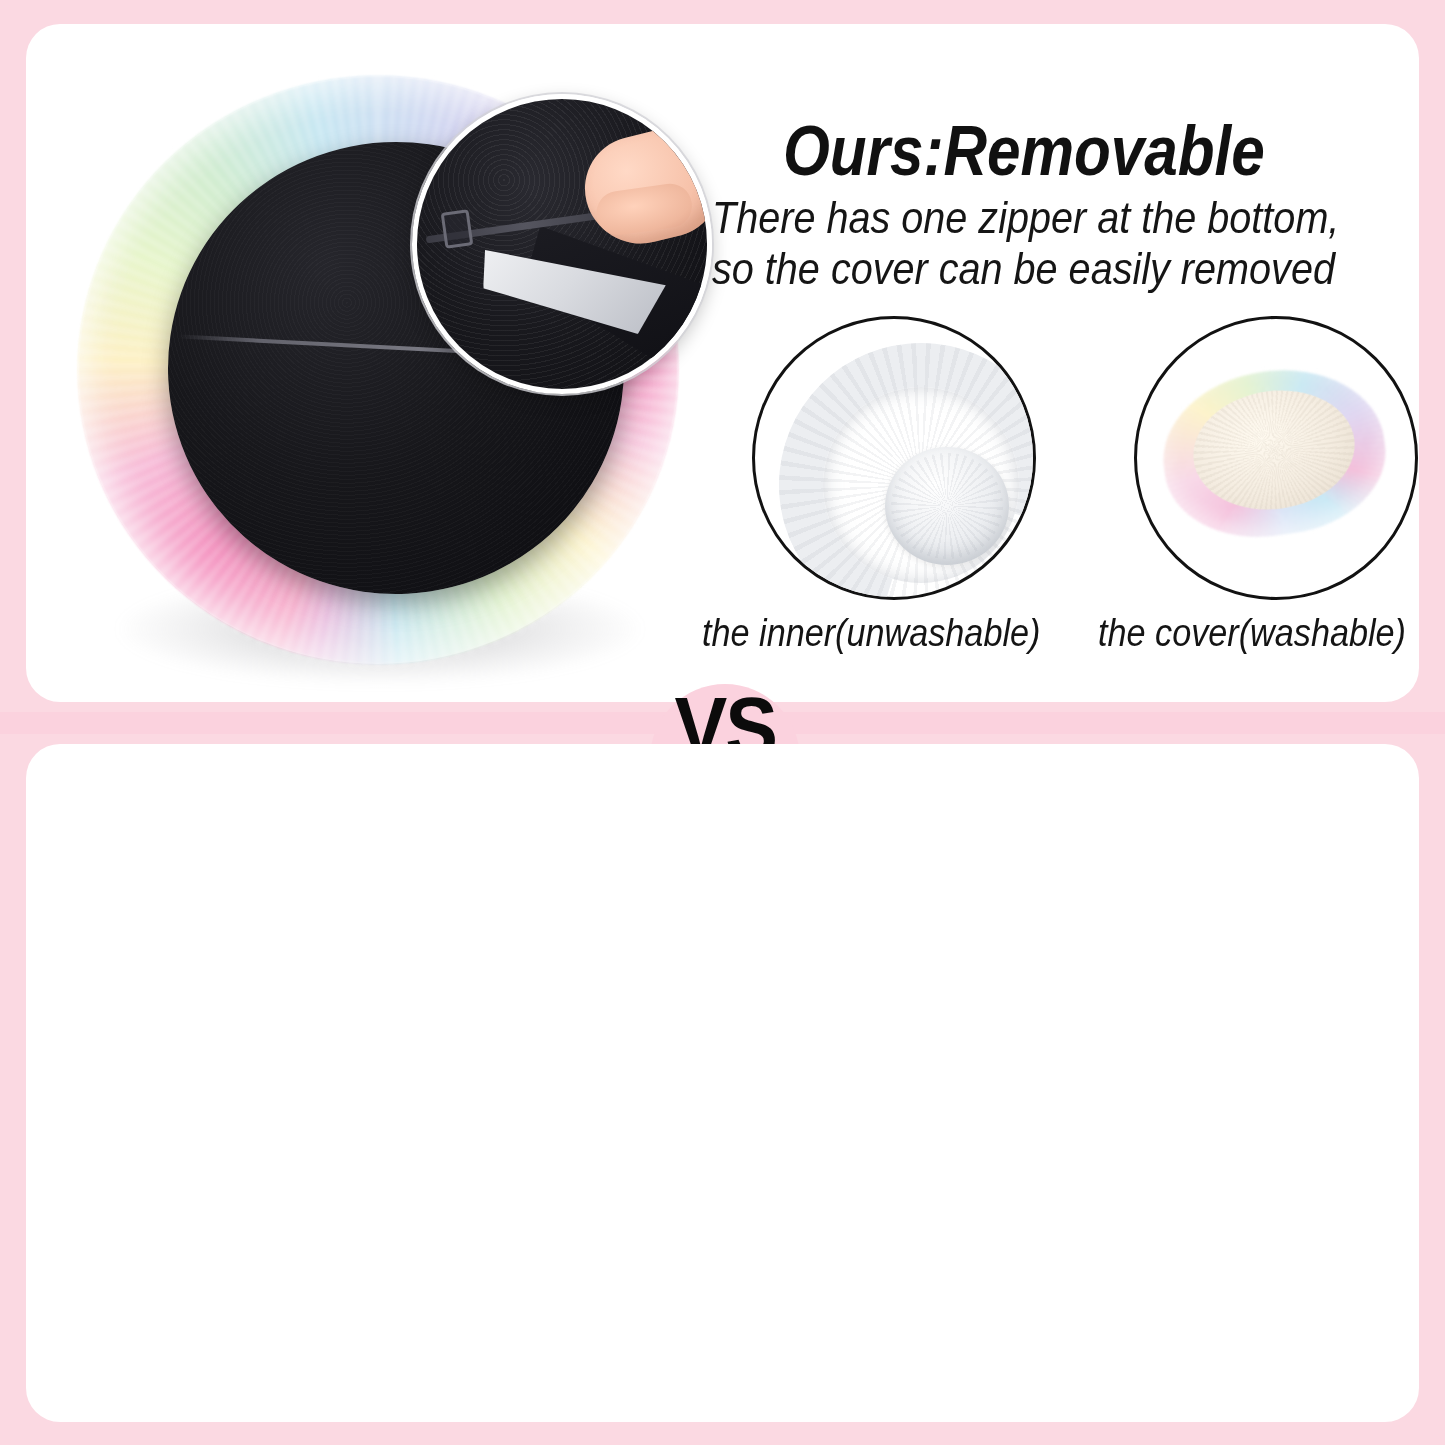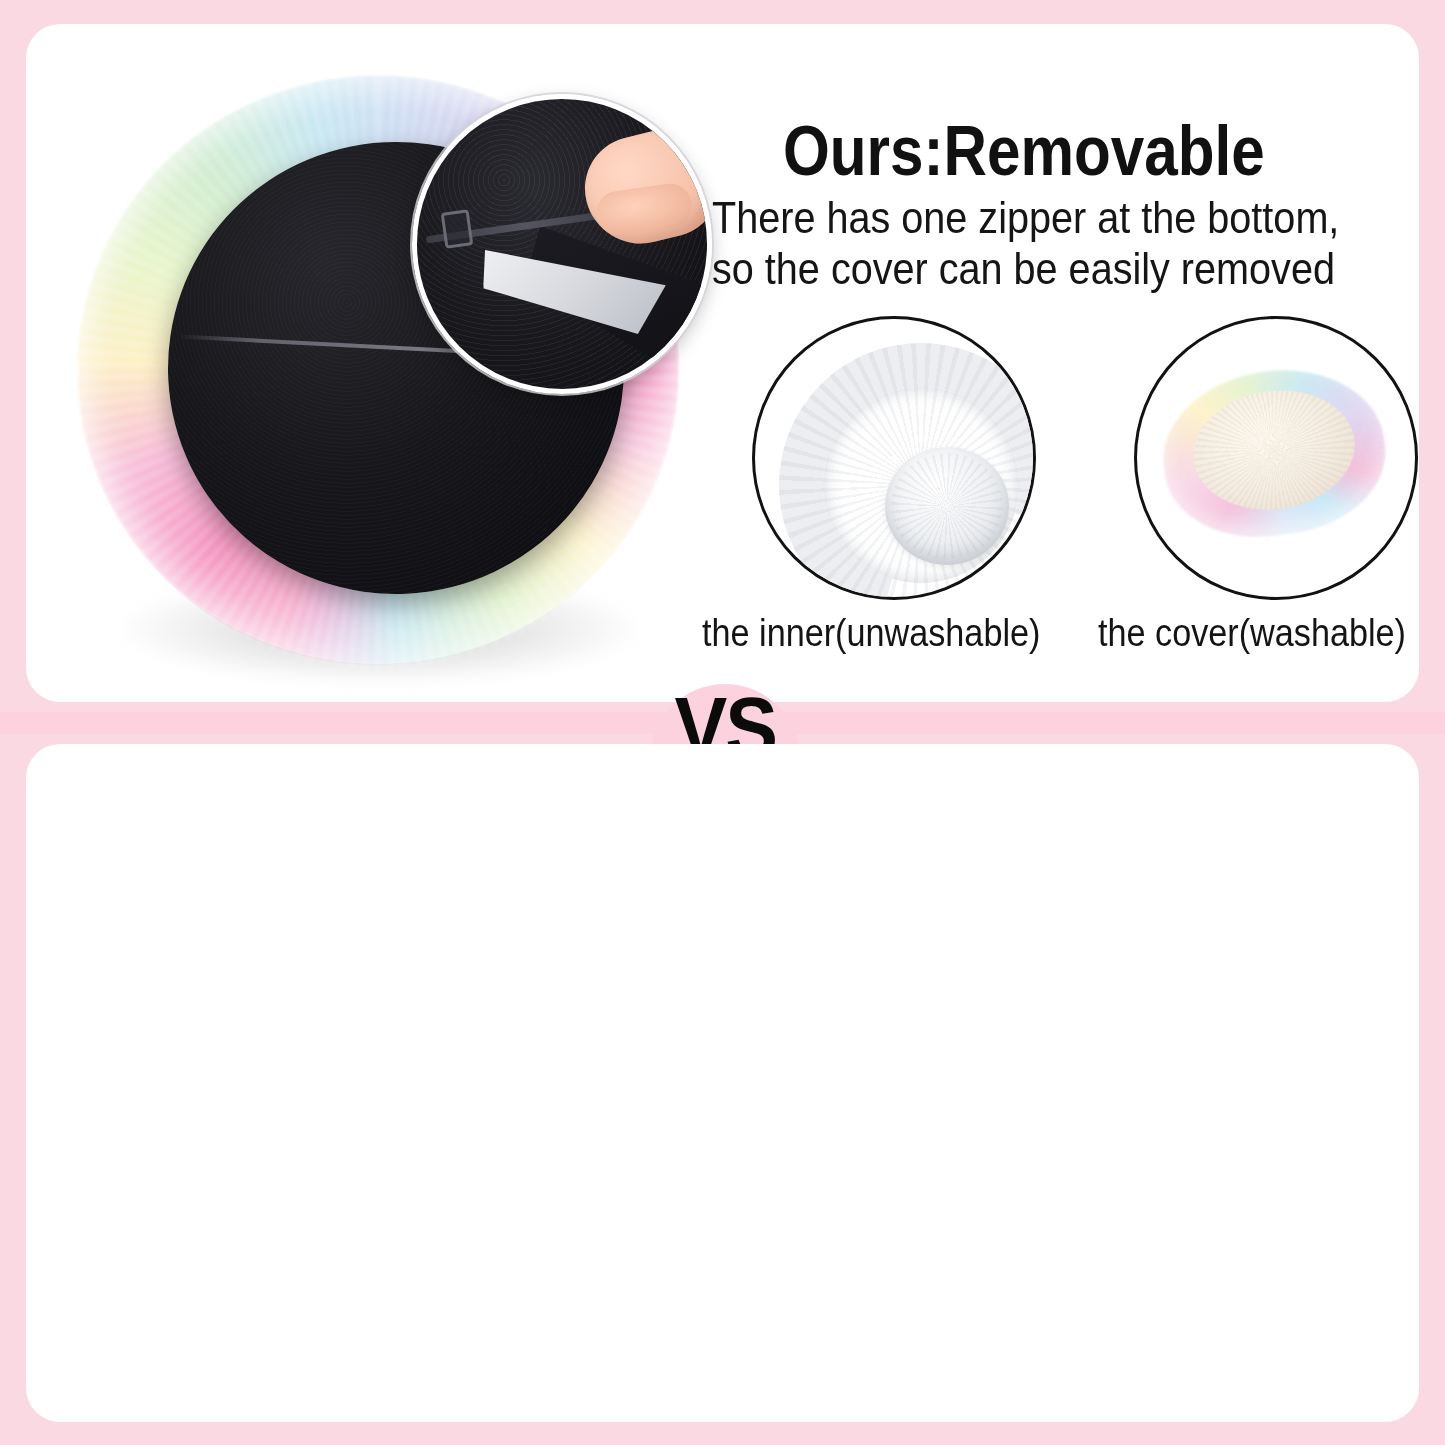--- a/index.html
+++ b/index.html
@@ -11,20 +11,21 @@
     position:relative;
   }
   .stage{position:absolute;inset:0;}
 
   
   .panel{
     position:absolute;
     background:#ffffff;
     border-radius:34px;
     overflow:hidden;
+    font-style:italic;
   }
   #panel-top{left:26px;top:24px;width:1393px;height:678px;}
   #panel-bottom{left:26px;top:744px;width:1393px;height:678px;}
 
   
   #divider-band{
     position:absolute;left:0;top:712px;width:1445px;height:22px;
     background:#fbd2de;
   }
   #vs-badge{

